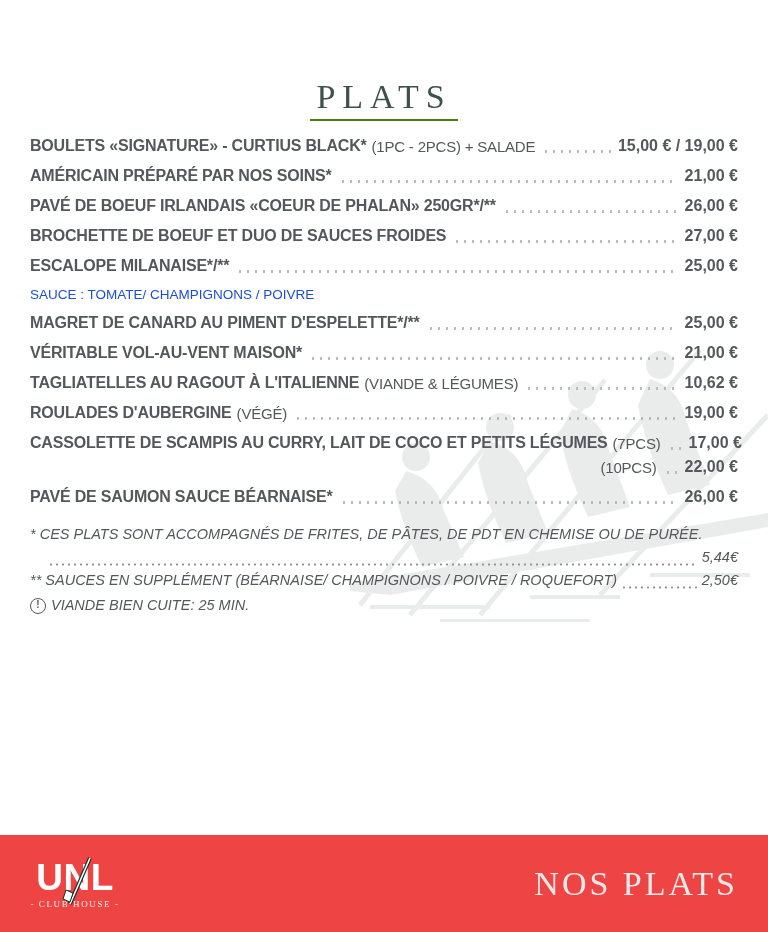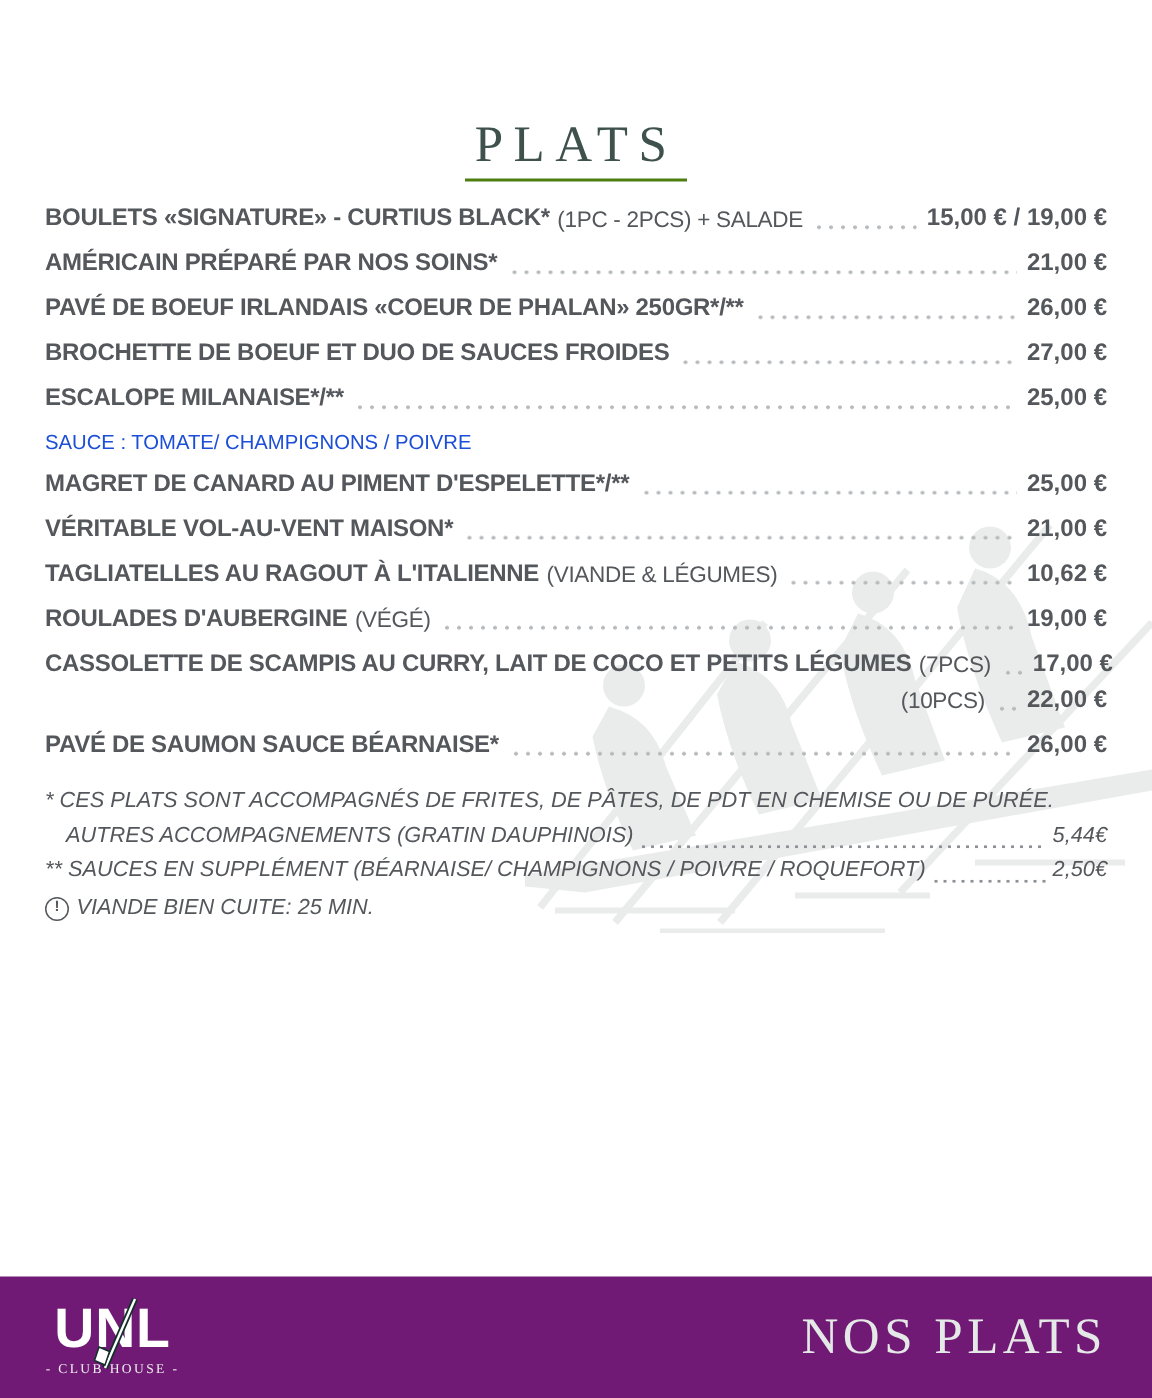--- a/index.html
+++ b/index.html
@@ -123,22 +123,22 @@
     left:350px;top:295px;
     width:418px;height:335px;
     z-index:0;
     opacity:0.16;
   }
 
   
   .footer{
     position:absolute;
     left:0;right:0;bottom:0;
-    height:81px;
-    background:#701a75;
+    height:97px;
+    background:#ef4444;
     display:flex;
     align-items:center;
     justify-content:space-between;
     padding:0 30px;
     box-sizing:border-box;
     z-index:2;
     gap:28px;
   }
   .logo{color:#ffffff;text-align:center;position:relative;width:90px;}
   .logo-letters{
@@ -321,21 +321,20 @@
       <span class="leader"></span>
       <span class="mprice">26,00 €</span>
     </div>
 
   </div>
 </div>
 
     <div class="footnotes">
       <p class="fn">* CES PLATS SONT ACCOMPAGNÉS DE FRITES, DE PÂTES, DE PDT EN CHEMISE OU DE PURÉE.</p>
       <p class="fn fn-flex fn-indent">
-        <span>AUTRES ACCOMPAGNEMENTS (GRATIN DAUPHINOIS)</span>
         <span class="fn-leader"></span>
         <span class="fn-price">5,44€</span>
       </p>
       <p class="fn fn-flex">
         <span>** SAUCES EN SUPPLÉMENT (BÉARNAISE/ CHAMPIGNONS / POIVRE / ROQUEFORT)</span>
         <span class="fn-leader"></span>
         <span class="fn-price">2,50€</span>
       </p>
       <p class="fn fn-warning">
         <span class="fn-warn-icon">!</span>

